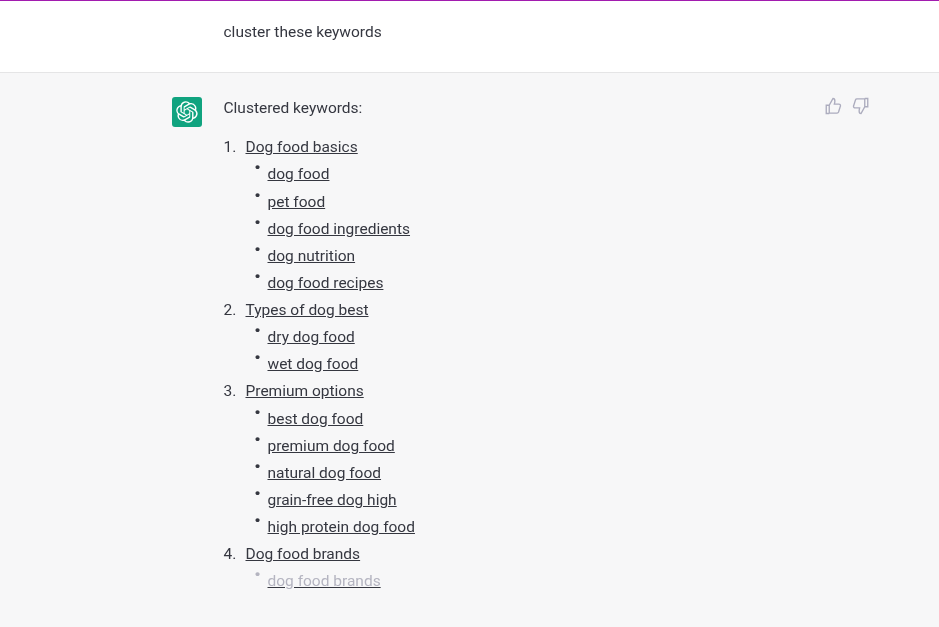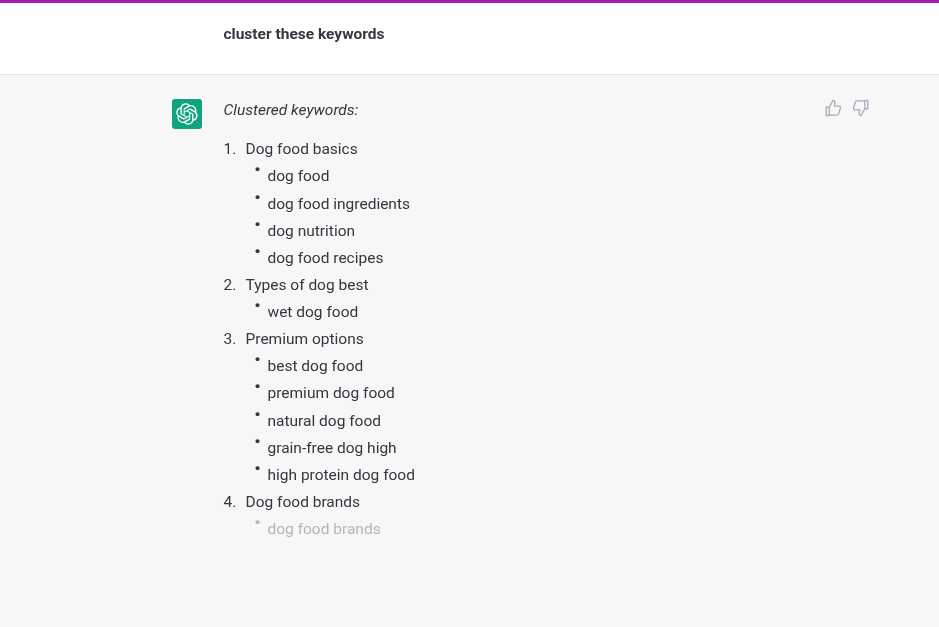--- a/index.html
+++ b/index.html
@@ -11,22 +11,21 @@
       font-family: -apple-system, BlinkMacSystemFont, "Segoe UI", Roboto, Helvetica, Arial, sans-serif;
       background: #f7f7f8;
       color: #353740;
       font-size: 15.5px;
       line-height: 1.75;
     }
     .user-section {
       background: #ffffff;
       padding: 18px 0 26px 0;
       border-bottom: 1px solid #e5e5e6;
-      border-top: 3px solid #a21caf;
-      font-weight: bold;
+      border-top: 1px solid #a21caf;
     }
     .assistant-section {
       background: #f7f7f8;
       padding: 22px 0 10px 0;
     }
     .row {
       max-width: 760px;
       margin: 0 auto;
       padding-left: 84px;
       padding-right: 40px;
@@ -72,26 +71,26 @@
     }
     .feedback-btn svg {
       width: 18px;
       height: 18px;
       stroke: currentColor;
       fill: none;
       stroke-width: 1.8;
     }
     .intro {
       margin-bottom: 12px;
-      font-style: italic;
     }
     ol.cluster-list {
       list-style: none;
       counter-reset: cluster;
       padding-left: 0;
+      text-decoration: underline;
     }
     ol.cluster-list > li {
       counter-increment: cluster;
       margin-bottom: 0px;
     }
     .cluster-title {
       position: relative;
       padding-left: 22px;
     }
     .cluster-title::before {
@@ -153,28 +152,30 @@
             <path d="M17 2v11l-5 9c-1 0-2.5-1-2.5-3.5 0-1.2.4-2.8.7-4H4c-1.1 0-2-.9-2-2 0-.2 0-.4.1-.6l2.5-8C4.9 3.1 5.6 2.5 6.5 2.5H17z M17 13h4V2h-4"></path>
           </svg>
         </div>
       </div>
       <div class="intro">Clustered keywords:</div>
       <ol class="cluster-list" id="cluster-list">
           <li>
             <div class="cluster-title">Dog food basics</div>
             <ul class="items">
               <li>dog food</li>
+              <li>pet food</li>
               <li>dog food ingredients</li>
               <li>dog nutrition</li>
               <li>dog food recipes</li>
             </ul>
           </li>
           <li>
             <div class="cluster-title">Types of dog best</div>
             <ul class="items">
+              <li>dry dog food</li>
               <li>wet dog food</li>
             </ul>
           </li>
           <li>
             <div class="cluster-title">Premium options</div>
             <ul class="items">
               <li>best dog food</li>
               <li>premium dog food</li>
               <li>natural dog food</li>
               <li>grain-free dog high</li>

